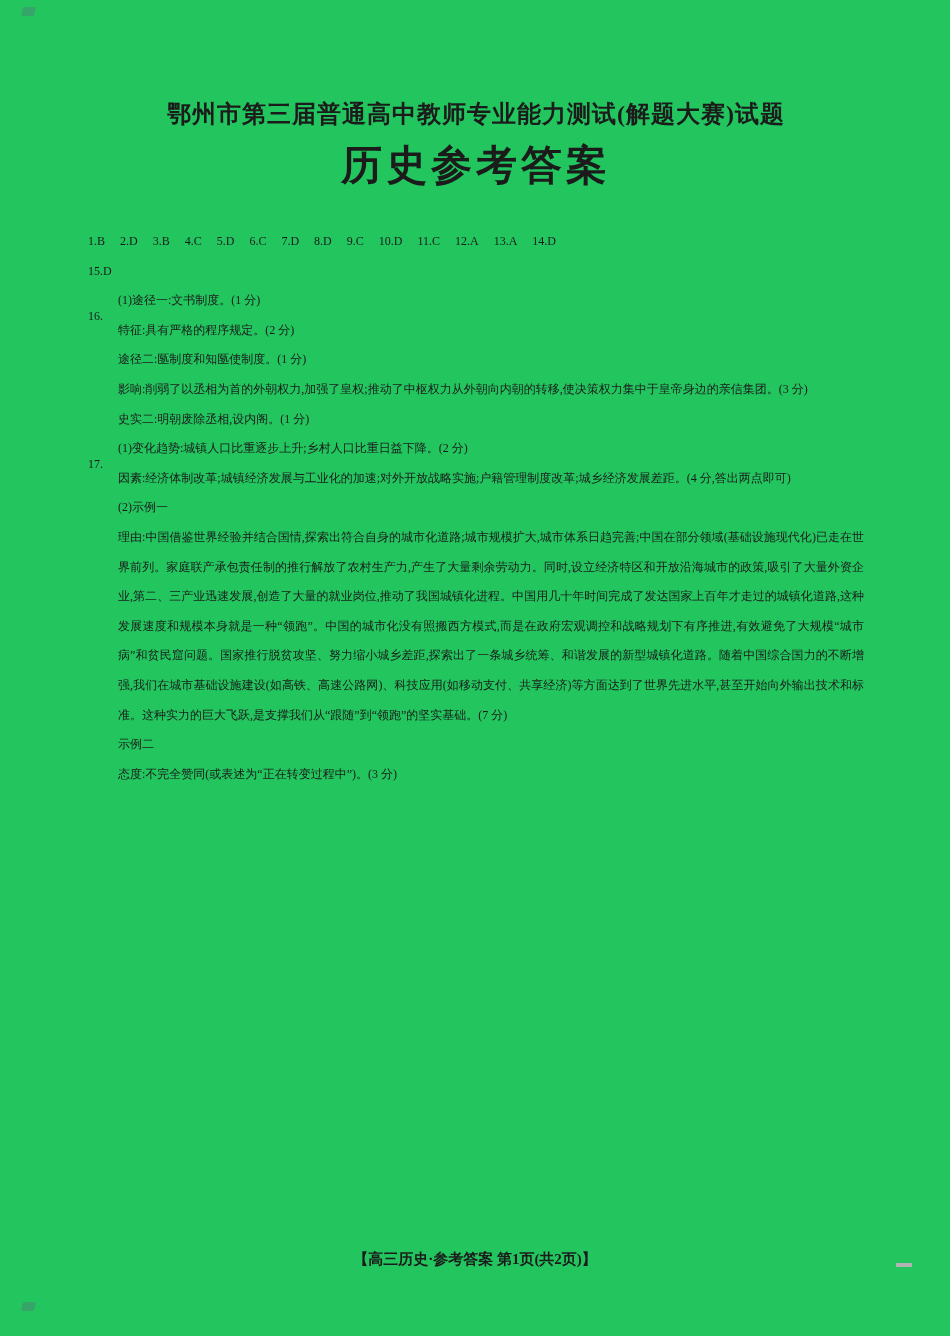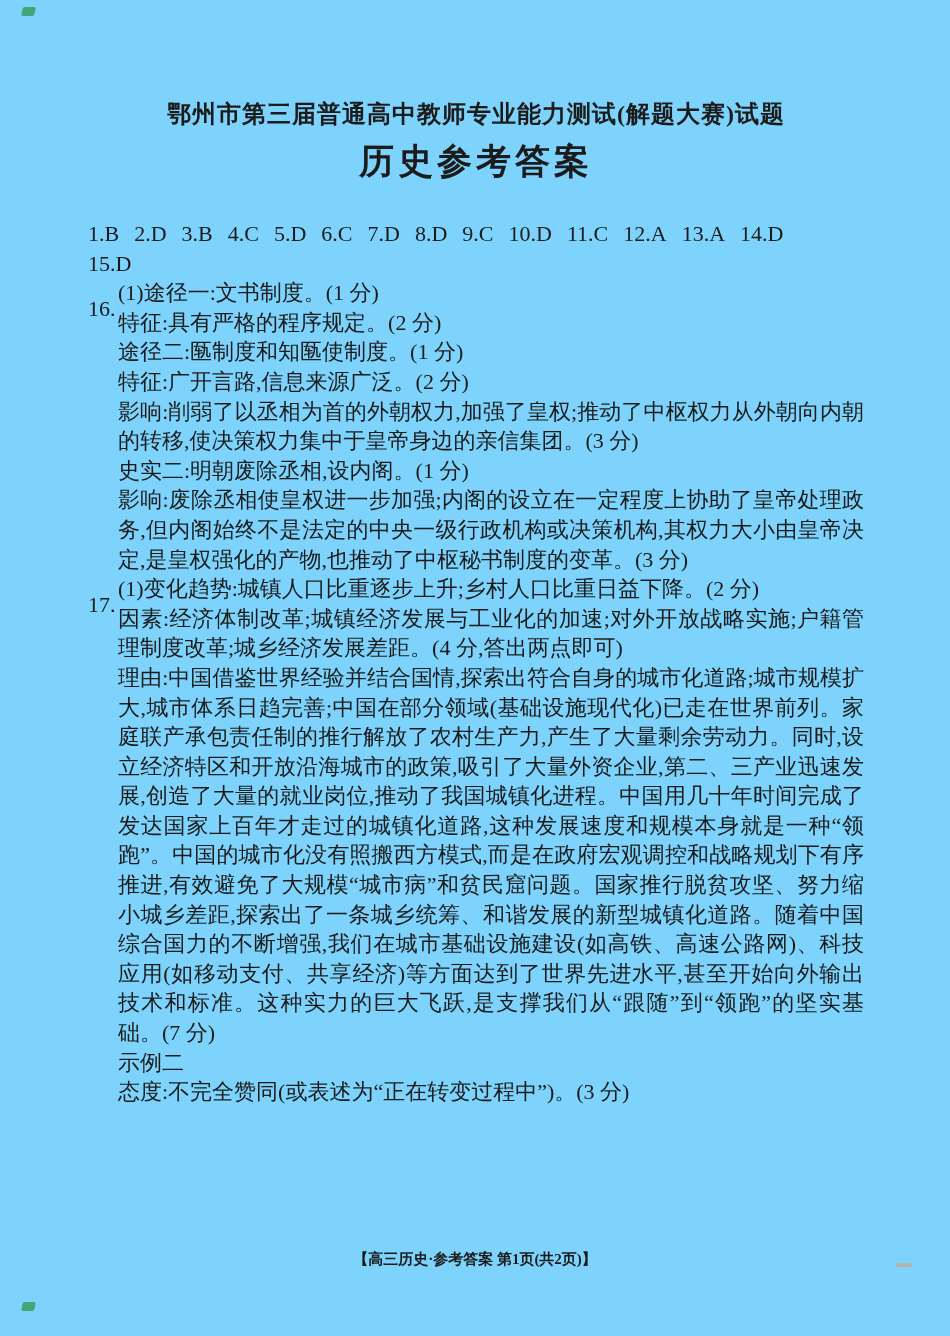--- a/index.html
+++ b/index.html
@@ -1,38 +1,38 @@
 <!DOCTYPE html>
 <html><head>
 <meta charset="utf-8">
 <style>
   html,body{margin:0;padding:0;background:#f2f2f2;}
   .page{
     position:relative;
     width:950px;height:1336px;
     margin:0 auto;
-    background:#7dd3fc;
+    background:#22c55e;
     font-family:"Liberation Serif","DejaVu Serif",serif;
     color:#1b1b1b;
     overflow:hidden;
     text-decoration:underline;
   }
   .content{
     position:absolute;
     left:88px;top:98px;width:776px;
   }
   .title1{
     font-size:24px;font-weight:700;text-align:center;
     margin:0 0 8px 0;letter-spacing:1px;white-space:nowrap;
   }
   .title2{
-    font-size:35px;font-weight:700;text-align:center;
+    font-size:41px;font-weight:700;text-align:center;
     margin:0 0 34px 0;letter-spacing:4px;
   }
-  .bodytext{font-size:22px;line-height:29.6px;}
+  .bodytext{font-size:12px;line-height:29.6px;}
   .answers-row{margin:0;white-space:nowrap;}
   .answer-item{display:inline-block;margin-right:15px;}
   .answer-item:last-child{margin-right:0;}
   .para{
     margin:0;position:relative;padding-left:30px;
     text-align:justify;
   }
   .plabel{position:absolute;left:0;top:16px;}
   .footer{
     position:absolute;left:0;top:1250px;width:100%;
@@ -64,26 +64,25 @@
     <h1 class="title1">鄂州市第三届普通高中教师专业能力测试(解题大赛)试题</h1>
     <h2 class="title2">历史参考答案</h2>
 
     <div class="bodytext">
       <p class="answers-row" id="answers-row1"><span class="answer-item">1.B</span><span class="answer-item">2.D</span><span class="answer-item">3.B</span><span class="answer-item">4.C</span><span class="answer-item">5.D</span><span class="answer-item">6.C</span><span class="answer-item">7.D</span><span class="answer-item">8.D</span><span class="answer-item">9.C</span><span class="answer-item">10.D</span><span class="answer-item">11.C</span><span class="answer-item">12.A</span><span class="answer-item">13.A</span><span class="answer-item">14.D</span></p>
       <p class="answers-row" id="answers-row2"><span class="answer-item">15.D</span></p>
       <div id="paragraphs">
           <p class="para"><span class="plabel">16.</span><span>(1)途径一:文书制度。(1 分)</span></p>
           <p class="para"><span>特征:具有严格的程序规定。(2 分)</span></p>
           <p class="para"><span>途径二:匦制度和知匦使制度。(1 分)</span></p>
-          <p class="para"><span>特征:广开言路,信息来源广泛。(2 分)</span></p>
           <p class="para"><span>影响:削弱了以丞相为首的外朝权力,加强了皇权;推动了中枢权力从外朝向内朝的转移,使决策权力集中于皇帝身边的亲信集团。(3 分)</span></p>
           <p class="para"><span>史实二:明朝废除丞相,设内阁。(1 分)</span></p>
-          <p class="para"><span>影响:废除丞相使皇权进一步加强;内阁的设立在一定程度上协助了皇帝处理政务,但内阁始终不是法定的中央一级行政机构或决策机构,其权力大小由皇帝决定,是皇权强化的产物,也推动了中枢秘书制度的变革。(3 分)</span></p>
           <p class="para"><span class="plabel">17.</span><span>(1)变化趋势:城镇人口比重逐步上升;乡村人口比重日益下降。(2 分)</span></p>
           <p class="para"><span>因素:经济体制改革;城镇经济发展与工业化的加速;对外开放战略实施;户籍管理制度改革;城乡经济发展差距。(4 分,答出两点即可)</span></p>
+          <p class="para"><span>(2)示例一</span></p>
           <p class="para"><span>理由:中国借鉴世界经验并结合国情,探索出符合自身的城市化道路;城市规模扩大,城市体系日趋完善;中国在部分领域(基础设施现代化)已走在世界前列。家庭联产承包责任制的推行解放了农村生产力,产生了大量剩余劳动力。同时,设立经济特区和开放沿海城市的政策,吸引了大量外资企业,第二、三产业迅速发展,创造了大量的就业岗位,推动了我国城镇化进程。中国用几十年时间完成了发达国家上百年才走过的城镇化道路,这种发展速度和规模本身就是一种“领跑”。中国的城市化没有照搬西方模式,而是在政府宏观调控和战略规划下有序推进,有效避免了大规模“城市病”和贫民窟问题。国家推行脱贫攻坚、努力缩小城乡差距,探索出了一条城乡统筹、和谐发展的新型城镇化道路。随着中国综合国力的不断增强,我们在城市基础设施建设(如高铁、高速公路网)、科技应用(如移动支付、共享经济)等方面达到了世界先进水平,甚至开始向外输出技术和标准。这种实力的巨大飞跃,是支撑我们从“跟随”到“领跑”的坚实基础。(7 分)</span></p>
           <p class="para"><span>示例二</span></p>
           <p class="para"><span>态度:不完全赞同(或表述为“正在转变过程中”)。(3 分)</span></p>
         </div>
     </div>
   </div>
 
   <div class="footer">【高三历史·参考答案  第1页(共2页)】</div>
 
 </div>

